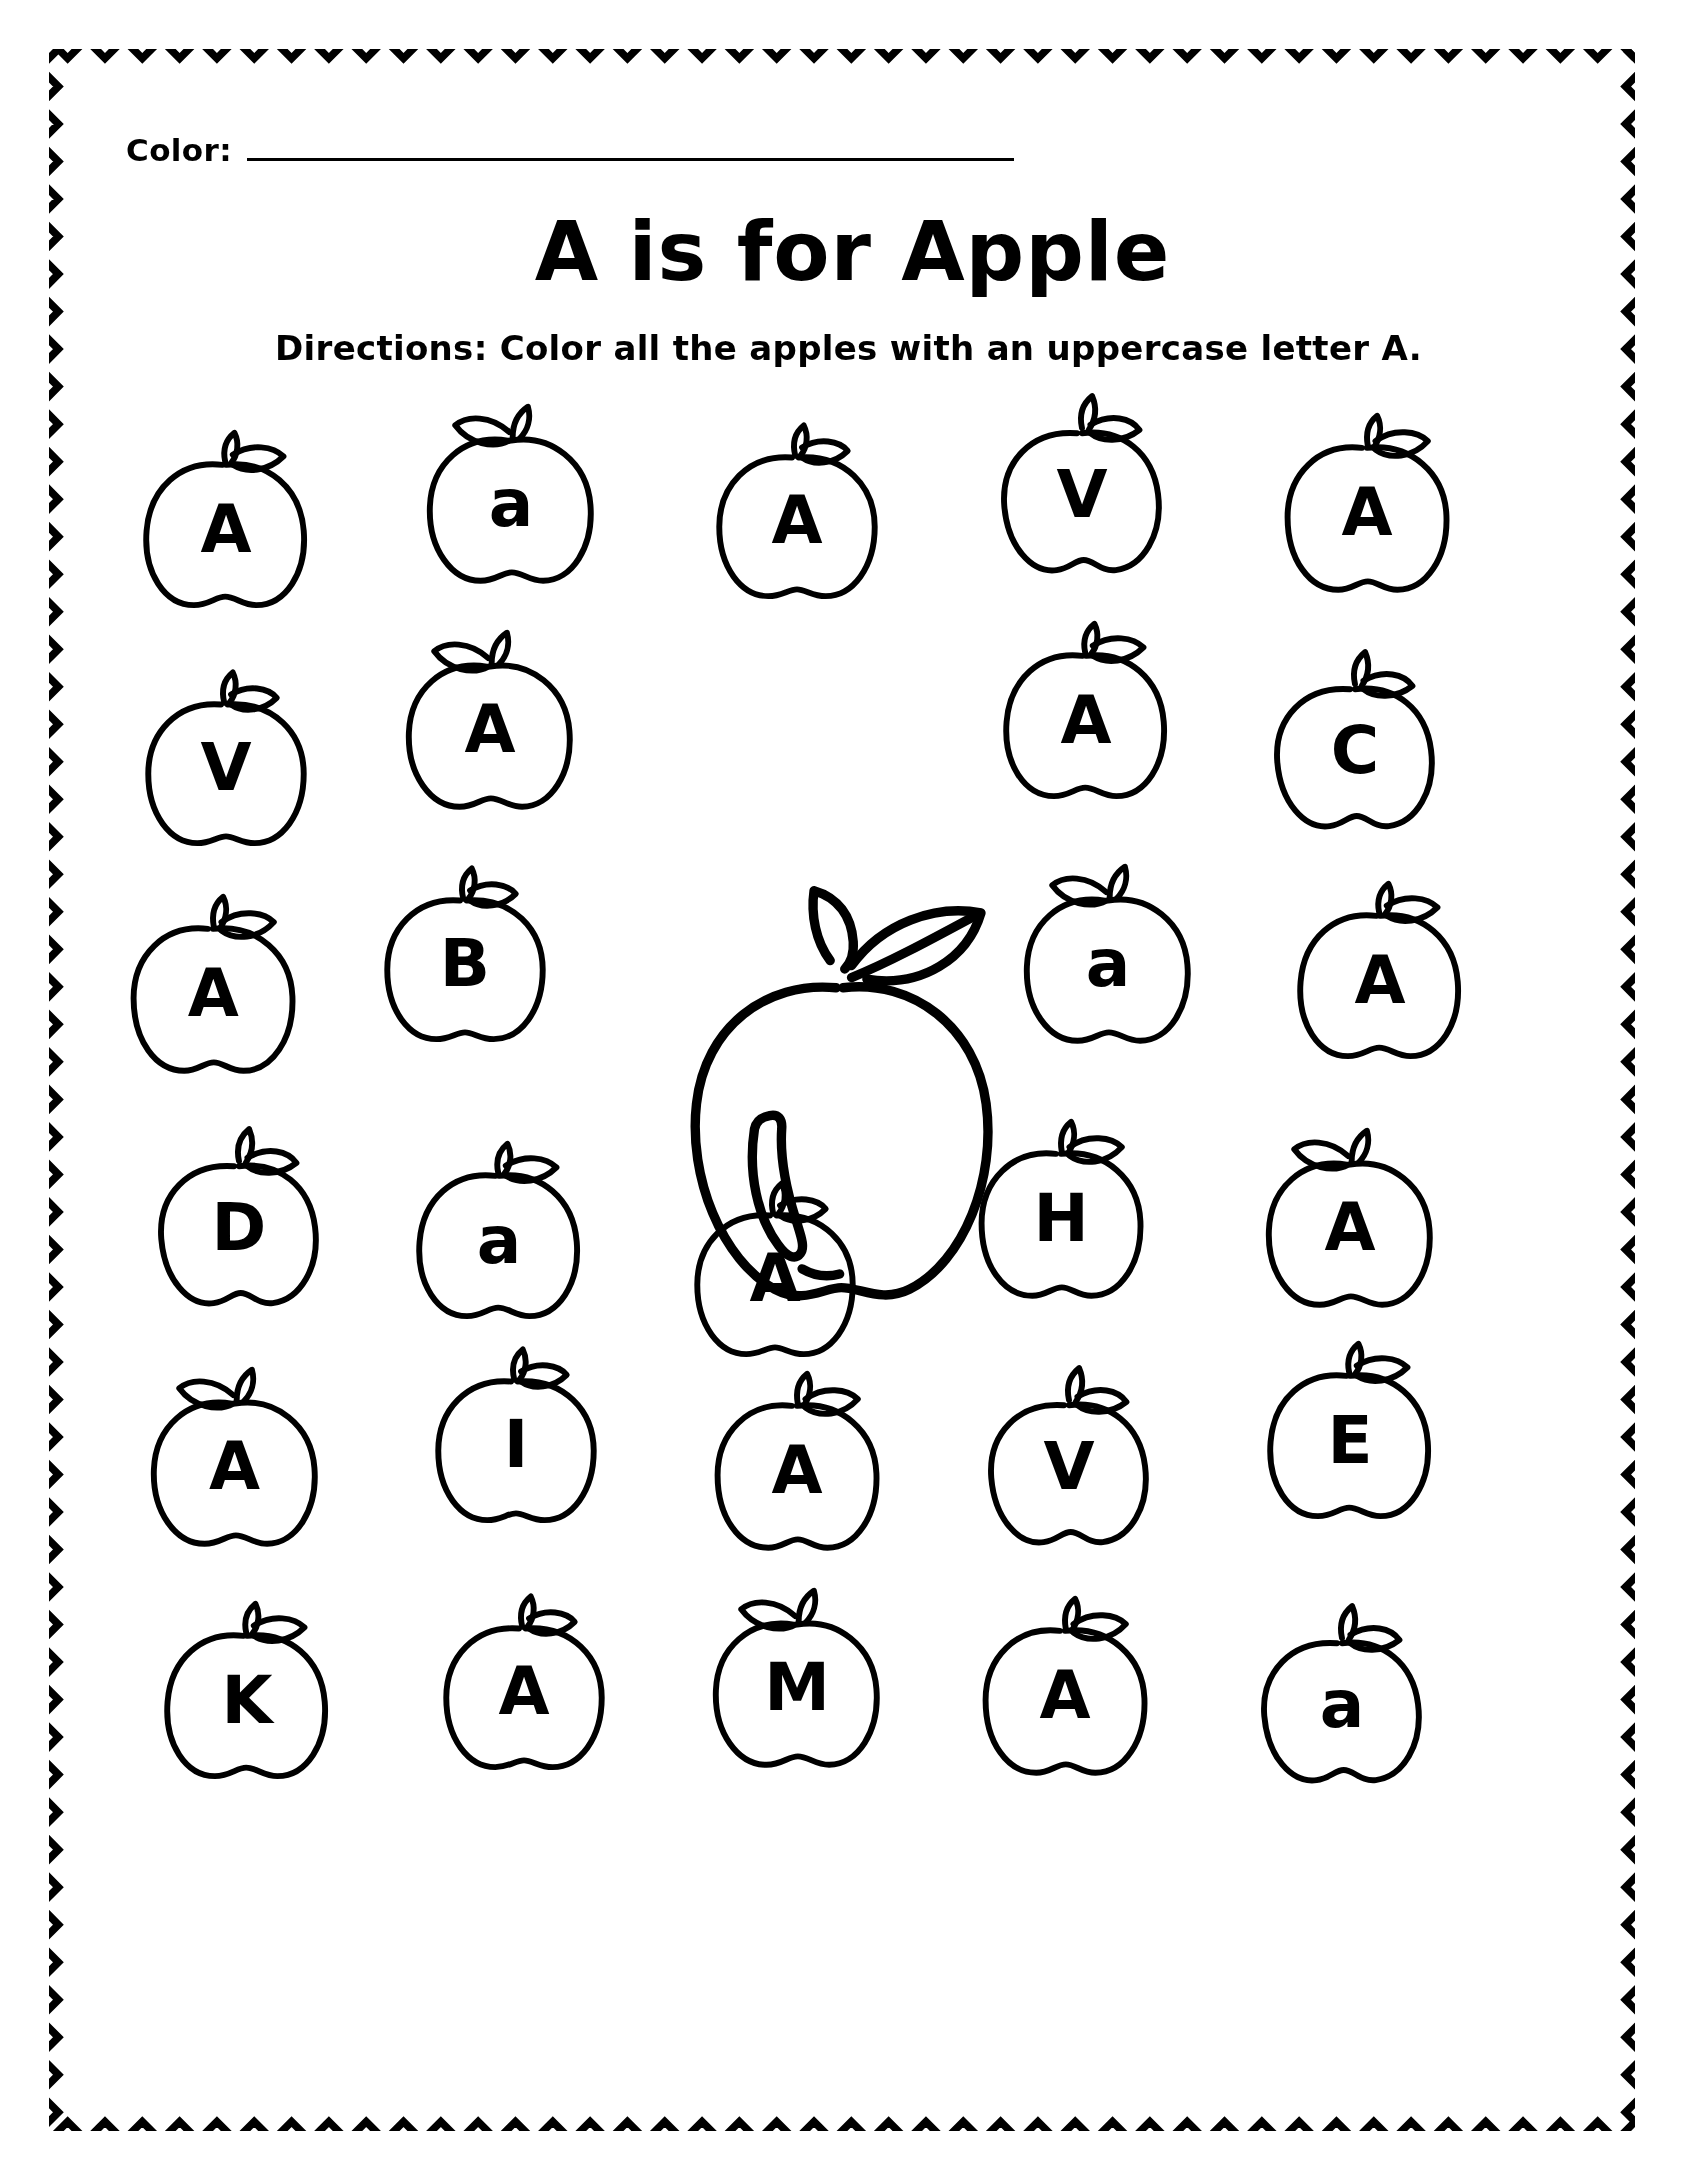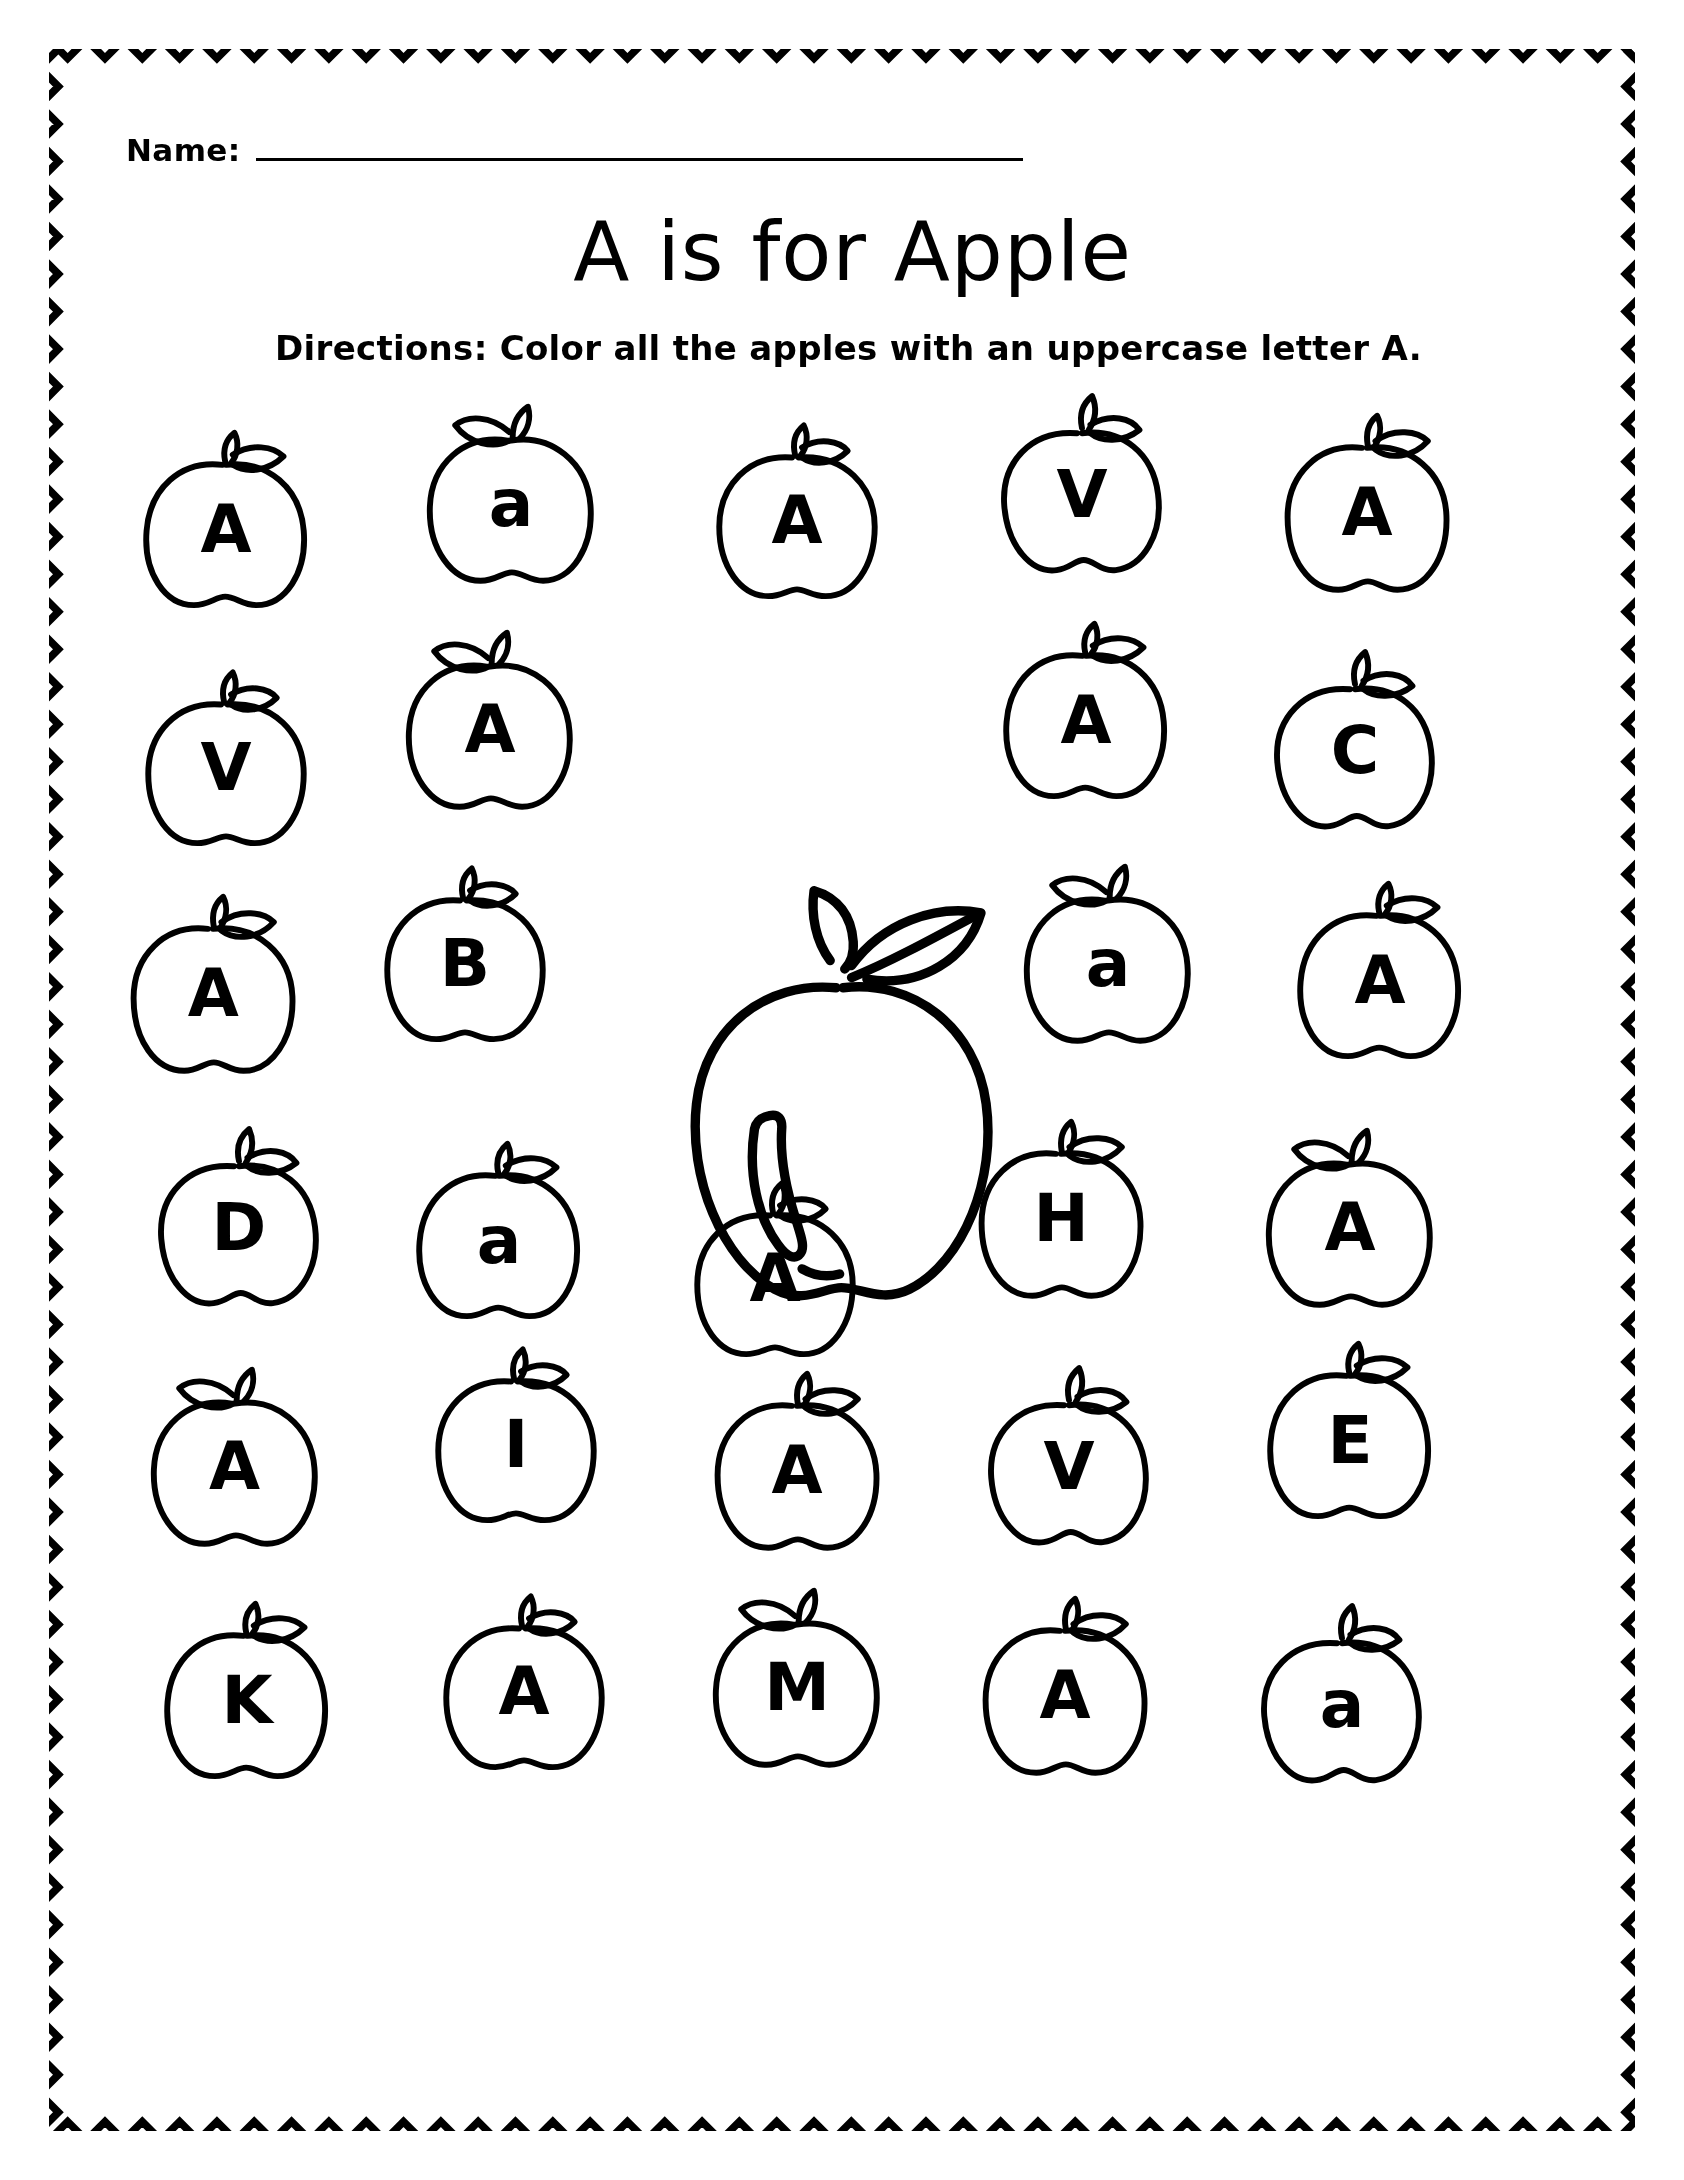--- a/index.html
+++ b/index.html
@@ -56,21 +56,21 @@
 
   
   .title {
     position: absolute;
     left: 0;
     right: 0;
     top: 204px;
     text-align: center;
     font-family: "DejaVu Sans", sans-serif;
     font-size: 82px;
-    font-weight: normal;
+    font-weight: bold;
     letter-spacing: 0.9px;
     padding-left: 20px;
   }
   .directions {
     position: absolute;
     left: 12px;
     right: 0;
     top: 328px;
     text-align: center;
     font-family: "DejaVu Sans", sans-serif;
@@ -139,21 +139,21 @@
     <path id="zz" d="" fill="none"></path>
     <g id="zz-group" stroke="#000" stroke-width="9" fill="none" stroke-linejoin="miter">
         <path d="M0,-11 L21.905882352941177,11 L43.811764705882354,-11 L65.71764705882353,11 L87.62352941176471,-11 L109.52941176470588,11 L131.43529411764706,-11 L153.34117647058824,11 L175.24705882352941,-11 L197.1529411764706,11 L219.05882352941177,-11 L240.96470588235294,11 L262.8705882352941,-11 L284.77647058823527,11 L306.6823529411765,-11 L328.5882352941177,11 L350.49411764705883,-11 L372.4,11 L394.3058823529412,-11 L416.2117647058824,11 L438.11764705882354,-11 L460.0235294117647,11 L481.9294117647059,-11 L503.8352941176471,11 L525.7411764705882,-11 L547.6470588235294,11 L569.5529411764705,-11 L591.4588235294118,11 L613.364705882353,-11 L635.2705882352941,11 L657.1764705882354,-11 L679.0823529411765,11 L700.9882352941177,-11 L722.8941176470588,11 L744.8,-11 L766.7058823529412,11 L788.6117647058824,-11 L810.5176470588235,11 L832.4235294117648,-11 L854.3294117647059,11 L876.2352941176471,-11 L898.1411764705882,11 L920.0470588235294,-11 L941.9529411764706,11 L963.8588235294118,-11 L985.7647058823529,11 L1007.6705882352942,-11 L1029.5764705882352,11 L1051.4823529411765,-11 L1073.3882352941177,11 L1095.2941176470588,-11 L1117.2,11 L1139.105882352941,-11 L1161.0117647058823,11 L1182.9176470588236,-11 L1204.8235294117646,11 L1226.729411764706,-11 L1248.6352941176472,11 L1270.5411764705882,-11 L1292.4470588235295,11 L1314.3529411764707,-11 L1336.2588235294118,11 L1358.164705882353,-11 L1380.070588235294,11 L1401.9764705882353,-11 L1423.8823529411766,11 L1445.7882352941176,-11 L1467.6941176470589,11 L1489.6,-11 L1511.5058823529412,11 L1533.4117647058824,-11 L1555.3176470588235,11 L1577.2235294117647,-11 L1599.129411764706,11 L1621.035294117647,-11 L1642.9411764705883,11 L1664.8470588235296,-11 L1686.7529411764706,11 L1708.6588235294118,-11 L1730.5647058823529,11 L1752.4705882352941,-11 L1774.3764705882354,11 L1796.2823529411764,-11 L1818.1882352941177,11 L1840.0941176470587,-11 L1862,11"></path>
         <path d="M1851,0 L1873,22.01801801801802 L1851,44.03603603603604 L1873,66.05405405405406 L1851,88.07207207207207 L1873,110.09009009009009 L1851,132.10810810810813 L1873,154.12612612612614 L1851,176.14414414414415 L1873,198.16216216216216 L1851,220.18018018018017 L1873,242.1981981981982 L1851,264.21621621621625 L1873,286.23423423423424 L1851,308.2522522522523 L1873,330.27027027027026 L1851,352.2882882882883 L1873,374.30630630630634 L1851,396.3243243243243 L1873,418.34234234234236 L1851,440.36036036036035 L1873,462.3783783783784 L1851,484.3963963963964 L1873,506.4144144144144 L1851,528.4324324324325 L1873,550.4504504504505 L1851,572.4684684684685 L1873,594.4864864864865 L1851,616.5045045045046 L1873,638.5225225225225 L1851,660.5405405405405 L1873,682.5585585585586 L1851,704.5765765765766 L1873,726.5945945945946 L1851,748.6126126126127 L1873,770.6306306306307 L1851,792.6486486486486 L1873,814.6666666666667 L1851,836.6846846846847 L1873,858.7027027027027 L1851,880.7207207207207 L1873,902.7387387387388 L1851,924.7567567567568 L1873,946.7747747747748 L1851,968.7927927927929 L1873,990.8108108108108 L1851,1012.8288288288288 L1873,1034.8468468468468 L1851,1056.864864864865 L1873,1078.882882882883 L1851,1100.900900900901 L1873,1122.918918918919 L1851,1144.936936936937 L1873,1166.954954954955 L1851,1188.972972972973 L1873,1210.9909909909911 L1851,1233.009009009009 L1873,1255.027027027027 L1851,1277.045045045045 L1873,1299.063063063063 L1851,1321.081081081081 L1873,1343.0990990990992 L1851,1365.1171171171172 L1873,1387.1351351351352 L1851,1409.1531531531532 L1873,1431.1711711711712 L1851,1453.1891891891892 L1873,1475.2072072072071 L1851,1497.2252252252254 L1873,1519.2432432432433 L1851,1541.2612612612613 L1873,1563.2792792792793 L1851,1585.2972972972973 L1873,1607.3153153153153 L1851,1629.3333333333335 L1873,1651.3513513513515 L1851,1673.3693693693695 L1873,1695.3873873873874 L1851,1717.4054054054054 L1873,1739.4234234234234 L1851,1761.4414414414414 L1873,1783.4594594594596 L1851,1805.4774774774776 L1873,1827.4954954954956 L1851,1849.5135135135135 L1873,1871.5315315315315 L1851,1893.5495495495495 L1873,1915.5675675675677 L1851,1937.5855855855857 L1873,1959.6036036036037 L1851,1981.6216216216217 L1873,2003.6396396396397 L1851,2025.6576576576576 L1873,2047.6756756756758 L1851,2069.6936936936936 L1873,2091.711711711712 L1851,2113.72972972973 L1873,2135.747747747748 L1851,2157.765765765766 L1873,2179.7837837837837 L1851,2201.801801801802 L1873,2223.8198198198197 L1851,2245.837837837838 L1873,2267.855855855856 L1851,2289.873873873874 L1873,2311.891891891892 L1851,2333.90990990991 L1873,2355.927927927928 L1851,2377.945945945946 L1873,2399.963963963964 L1851,2421.9819819819822 L1873,2444"></path>
         <path d="M1862,2433 L1840.0941176470587,2455 L1818.1882352941177,2433 L1796.2823529411764,2455 L1774.3764705882354,2433 L1752.4705882352941,2455 L1730.5647058823529,2433 L1708.6588235294118,2455 L1686.7529411764706,2433 L1664.8470588235293,2455 L1642.9411764705883,2433 L1621.035294117647,2455 L1599.1294117647058,2433 L1577.2235294117647,2455 L1555.3176470588235,2433 L1533.4117647058824,2455 L1511.5058823529412,2433 L1489.6,2455 L1467.6941176470589,2433 L1445.7882352941176,2455 L1423.8823529411766,2433 L1401.9764705882353,2455 L1380.070588235294,2433 L1358.1647058823528,2455 L1336.2588235294118,2433 L1314.3529411764707,2455 L1292.4470588235295,2433 L1270.5411764705882,2455 L1248.635294117647,2433 L1226.729411764706,2455 L1204.8235294117646,2433 L1182.9176470588236,2455 L1161.0117647058823,2433 L1139.105882352941,2455 L1117.2,2433 L1095.2941176470588,2455 L1073.3882352941177,2433 L1051.4823529411765,2455 L1029.5764705882352,2433 L1007.6705882352941,2455 L985.7647058823529,2433 L963.8588235294118,2455 L941.9529411764706,2433 L920.0470588235294,2455 L898.1411764705882,2433 L876.2352941176471,2455 L854.3294117647058,2433 L832.4235294117648,2455 L810.5176470588235,2433 L788.6117647058823,2455 L766.7058823529412,2433 L744.8,2455 L722.8941176470589,2433 L700.9882352941177,2455 L679.0823529411764,2433 L657.1764705882354,2455 L635.2705882352941,2433 L613.3647058823528,2455 L591.4588235294118,2433 L569.5529411764705,2455 L547.6470588235293,2433 L525.7411764705882,2455 L503.835294117647,2433 L481.92941176470595,2455 L460.0235294117647,2433 L438.1176470588234,2455 L416.2117647058824,2433 L394.3058823529411,2455 L372.4000000000001,2433 L350.49411764705883,2455 L328.58823529411757,2433 L306.68235294117653,2455 L284.77647058823527,2433 L262.870588235294,2455 L240.96470588235297,2433 L219.0588235294117,2455 L197.15294117647045,2433 L175.24705882352941,2455 L153.34117647058815,2433 L131.43529411764712,2455 L109.52941176470586,2433 L87.6235294117646,2455 L65.71764705882356,2433 L43.8117647058823,2455 L21.905882352941262,2433 L0,2455"></path>
         <path d="M-11,2444 L11,2421.981981981982 L-11,2399.963963963964 L11,2377.945945945946 L-11,2355.927927927928 L11,2333.90990990991 L-11,2311.8918918918916 L11,2289.873873873874 L-11,2267.8558558558557 L11,2245.837837837838 L-11,2223.8198198198197 L11,2201.801801801802 L-11,2179.7837837837837 L11,2157.7657657657655 L-11,2135.747747747748 L11,2113.7297297297296 L-11,2091.711711711712 L11,2069.6936936936936 L-11,2047.6756756756756 L11,2025.6576576576576 L-11,2003.6396396396397 L11,1981.6216216216217 L-11,1959.6036036036035 L11,1937.5855855855857 L-11,1915.5675675675675 L11,1893.5495495495495 L-11,1871.5315315315315 L11,1849.5135135135135 L-11,1827.4954954954956 L11,1805.4774774774774 L-11,1783.4594594594596 L11,1761.4414414414414 L-11,1739.4234234234234 L11,1717.4054054054054 L-11,1695.3873873873872 L11,1673.3693693693695 L-11,1651.3513513513512 L11,1629.3333333333333 L-11,1607.3153153153153 L11,1585.2972972972973 L-11,1563.2792792792793 L11,1541.261261261261 L-11,1519.2432432432433 L11,1497.2252252252251 L-11,1475.2072072072071 L11,1453.1891891891892 L-11,1431.1711711711712 L11,1409.1531531531532 L-11,1387.135135135135 L11,1365.117117117117 L-11,1343.099099099099 L11,1321.081081081081 L-11,1299.063063063063 L11,1277.045045045045 L-11,1255.027027027027 L11,1233.0090090090089 L-11,1210.990990990991 L11,1188.972972972973 L-11,1166.954954954955 L11,1144.936936936937 L-11,1122.918918918919 L11,1100.9009009009008 L-11,1078.8828828828828 L11,1056.8648648648648 L-11,1034.8468468468468 L11,1012.8288288288288 L-11,990.8108108108108 L11,968.7927927927929 L-11,946.7747747747746 L11,924.7567567567567 L-11,902.7387387387387 L11,880.7207207207207 L-11,858.7027027027027 L11,836.6846846846847 L-11,814.6666666666665 L11,792.6486486486485 L-11,770.6306306306305 L11,748.6126126126126 L-11,726.5945945945946 L11,704.5765765765766 L-11,682.5585585585586 L11,660.5405405405404 L-11,638.5225225225224 L11,616.5045045045044 L-11,594.4864864864865 L11,572.4684684684685 L-11,550.4504504504505 L11,528.4324324324323 L-11,506.4144144144143 L11,484.3963963963963 L-11,462.37837837837833 L11,440.36036036036035 L-11,418.34234234234236 L11,396.32432432432415 L-11,374.3063063063064 L11,352.2882882882882 L-11,330.27027027027 L11,308.2522522522522 L-11,286.234234234234 L11,264.21621621621625 L-11,242.19819819819804 L11,220.1801801801803 L-11,198.16216216216208 L11,176.14414414414387 L-11,154.1261261261261 L11,132.1081081081079 L-11,110.09009009009014 L11,88.07207207207193 L-11,66.05405405405418 L11,44.036036036035966 L-11,22.018018018017756 L11,0"></path>
       </g>
   </svg>
 
   <div class="name-row">
-    <span class="name-label">Name:</span>
+    <span class="name-label">Color:</span>
     <span class="name-line"></span>
   </div>
 
   <div class="title">A is for Apple</div>
   <div class="directions">Directions: Color all the apples with an uppercase letter A.</div>
 
   <div class="grid" id="apple-grid">
       <div class="apple" style="left: 17px; top: 8.5px;">
         <svg viewBox="0 0 232 232" aria-hidden="true">
           <g fill="none" stroke="#000" stroke-width="7" stroke-linecap="round" stroke-linejoin="round">

